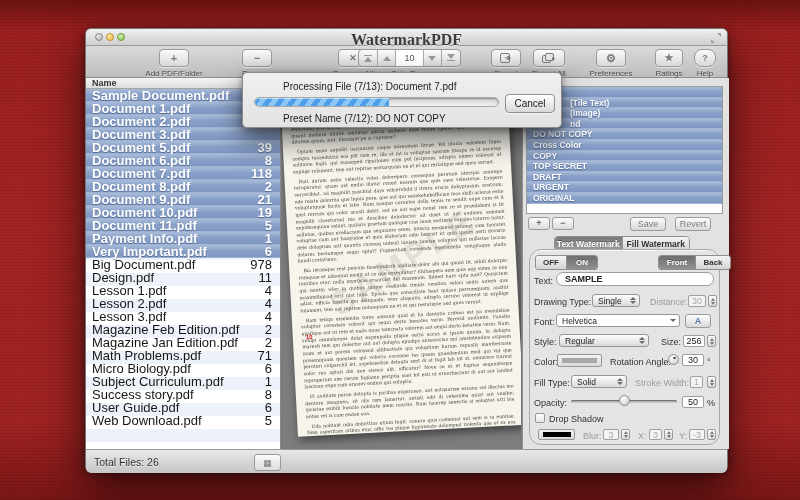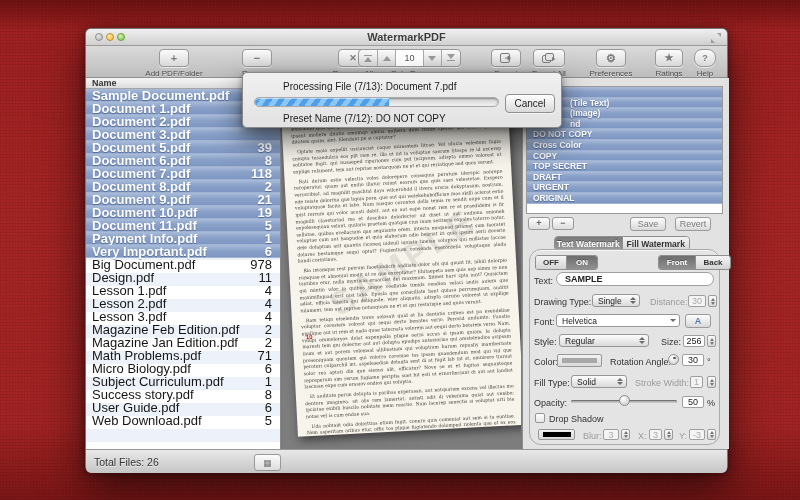--- a/index.html
+++ b/index.html
@@ -14,22 +14,22 @@
   .window{
     position:absolute;left:85px;top:28px;width:643px;height:444px;
     border-radius:6px;background:#d6d6d6;
     box-shadow:0 18px 45px rgba(0,0,0,0.6),0 2px 8px rgba(0,0,0,0.45);
     border:1px solid rgba(40,40,40,0.55);box-sizing:border-box;
   }
   
   .titlebar{position:absolute;left:0;top:0;width:100%;height:17px;
     background:linear-gradient(180deg,#f0f0f0,#cfcfcf);
     border-radius:5px 5px 0 0;border-bottom:1px solid #9a9a9a;box-sizing:border-box;}
-  .title{position:absolute;left:0;right:0;top:2px;text-align:center;font-size:11px;
-    color:#3c3c3c;text-shadow:0 1px 0 rgba(255,255,255,0.7);font-weight:bold;}
+  .title{position:absolute;left:0;right:0;top:2px;text-align:center;font-size:16px;
+    color:#3c3c3c;text-shadow:0 1px 0 rgba(255,255,255,0.7);font-weight:bold;font-family:Liberation Serif, serif;}
   .tlight{position:absolute;top:4px;width:8px;height:8px;border-radius:50%;box-sizing:border-box;}
   .tl-close{left:9px;background:radial-gradient(circle at 35% 30%,#e8e8e8,#b2b2b2);border:1px solid #8d8d8d;}
   .tl-min{left:20px;background:radial-gradient(circle at 35% 30%,#ffe9a8,#f0b63a);border:1px solid #c3902a;}
   .tl-zoom{left:31px;background:radial-gradient(circle at 35% 30%,#d2f3b2,#84c04c;);background:radial-gradient(circle at 35% 30%,#d2f3b2,#84c04c);border:1px solid #6a9c3a;}
   .fullscreen{position:absolute;right:6px;top:4px;width:10px;height:10px;opacity:.75;}
   
   .toolbar{position:absolute;left:0;top:17px;width:100%;height:32px;
     background:linear-gradient(180deg,#dadada,#bdbdbd);
     border-bottom:1px solid #8e8e8e;box-sizing:border-box;}
   .tbitem{position:absolute;top:3px;text-align:center;}

